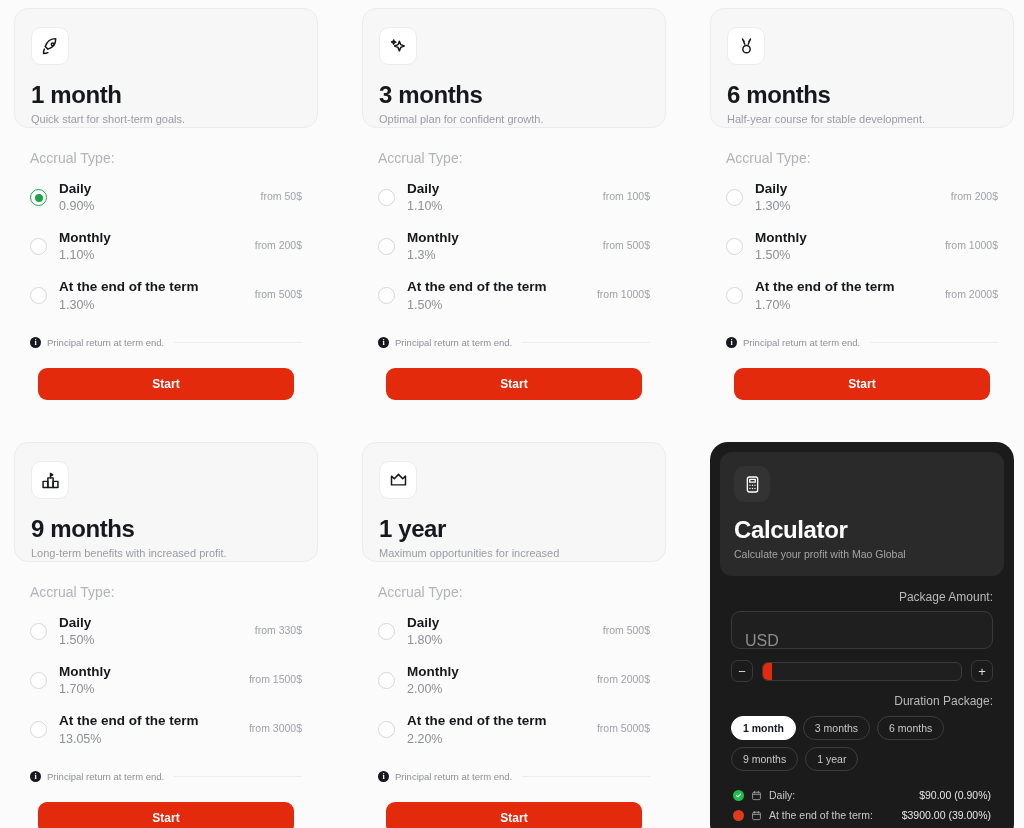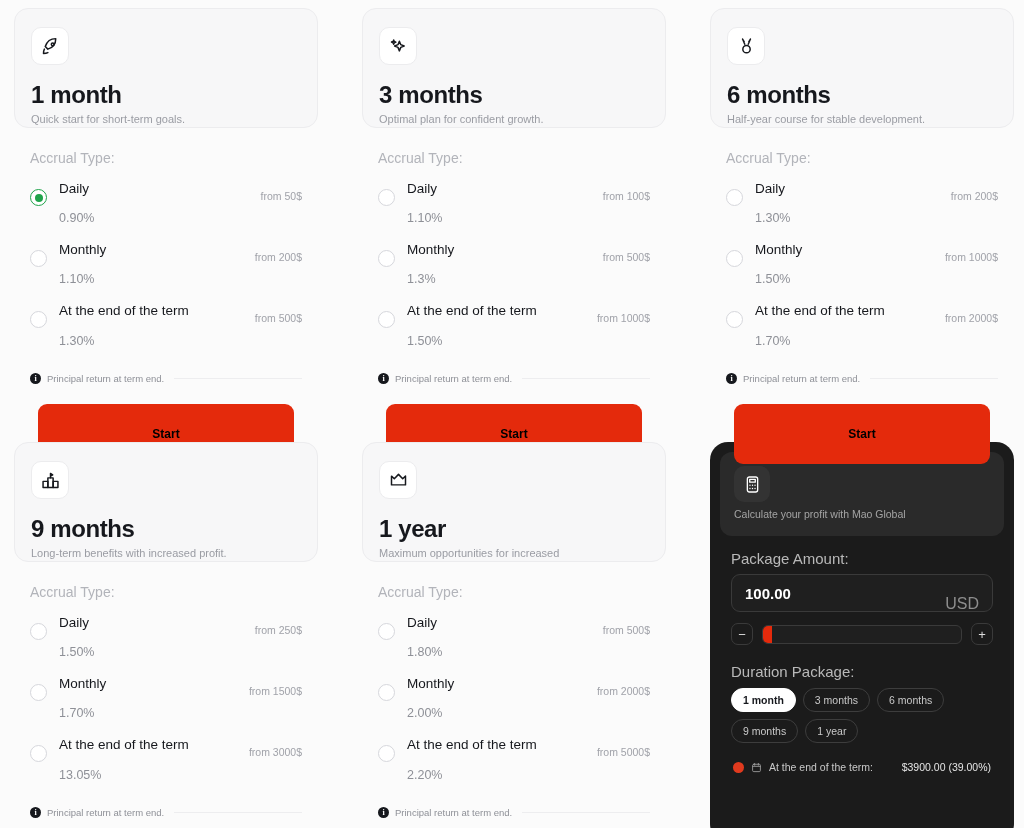--- a/index.html
+++ b/index.html
@@ -49,43 +49,43 @@
     border: 1.5px solid #d6d7dc; flex: 0 0 auto;
     margin-top: 10px; margin-right: 12px;
     display: flex; align-items: center; justify-content: center;
     background: #fff;
   }
   .radio.on { border-color: #1fa34a; }
   .radio.on::after {
     content: ""; width: 8px; height: 8px; border-radius: 50%; background: #1fa34a;
   }
   .opt-main { flex: 1; }
-  .opt-name { font-size: 13.5px; font-weight: 400; color: #16181d; line-height: 1.35; margin-top: 9px; }
-  .opt-rate { font-size: 12.5px; color: #8e9097; margin-top: 13px; }
+  .opt-name { font-size: 13.5px; font-weight: 700; color: #16181d; line-height: 1.35; margin-top: 9px; }
+  .opt-rate { font-size: 12.5px; color: #8e9097; margin-top: 1px; }
   .opt-from { font-size: 10.5px; color: #a0a2a9; margin-top: 11px; white-space: nowrap; }
 
   .note {
     display: flex; align-items: center; gap: 6px;
     margin-top: 14px; padding: 0 4px;
   }
   .note-ico {
     width: 11px; height: 11px; border-radius: 50%; background: #16181d;
     color: #fff; font-size: 8px; font-weight: 700;
     display: flex; align-items: center; justify-content: center;
     font-family: "Liberation Serif", serif; flex: 0 0 auto;
   }
   .note-txt { font-size: 9.5px; color: #8e9097; white-space: nowrap; }
   .note-rule { flex: 1; height: 1px; background: #ededef; margin-left: 4px; }
 
   .start-btn {
     margin: 20px 12px 3px 12px;
     background: #e42a0c;
-    color: #000000;
+    color: #ffffff;
     border: none; border-radius: 9px;
-    height: 60px;
+    height: 32px;
     font-size: 12px; font-weight: 700;
     font-family: "Liberation Sans", sans-serif;
     cursor: pointer;
   }
 
   
   .calc {
     background: #1b1b1b;
     border-radius: 18px;
     padding: 10px;
@@ -104,21 +104,21 @@
     display: flex; align-items: center; justify-content: center;
   }
   .calc-chip svg { width: 19px; height: 19px; }
   .calc-title {
     font-size: 24px; font-weight: 700; letter-spacing: -0.4px;
     margin-top: 16px; line-height: 1;
   }
   .calc-sub { font-size: 10.5px; color: #a4a4a4; margin-top: 6px; }
 
   .calc-body { padding: 14px 11px 0 11px; }
-  .fld-label { font-size: 15px; color: #b9b9b9; margin-bottom: 7px; }
+  .fld-label { font-size: 12px; color: #b9b9b9; margin-bottom: 7px; text-align: right; }
   .amt-box {
     border: 1px solid #3a3a3a; border-radius: 9px;
     height: 38px; display: flex; align-items: center;
     padding: 0 13px; background: #1f1f1f;
   }
   .amt-val { flex: 1; font-size: 15px; font-weight: 700; color: #fff; }
   .amt-cur { font-size: 16px; color: #8d8d8d; margin-top: 21px; }
 
   .slider-row { display: flex; align-items: center; gap: 9px; margin-top: 11px; }
   .sbtn {
@@ -317,21 +317,21 @@
     </div>
     <div class="card-body">
       <div class="accrual-label">Accrual Type:</div>
       <div>
       <div class="opt">
         <span class="radio "></span>
         <span class="opt-main">
           <span class="opt-name">Daily</span>
           <span class="opt-rate" style="display:block">1.50%</span>
         </span>
-        <span class="opt-from">from 250$</span>
+        <span class="opt-from">from 330$</span>
       </div>
       <div class="opt">
         <span class="radio "></span>
         <span class="opt-main">
           <span class="opt-name">Monthly</span>
           <span class="opt-rate" style="display:block">1.70%</span>
         </span>
         <span class="opt-from">from 1500$</span>
       </div>
       <div class="opt">
@@ -399,44 +399,59 @@
     </div>
     <div class="calc">
   <div class="calc-head">
     <div class="calc-chip">
           <svg viewBox="0 0 24 24" fill="none" stroke="#ffffff" stroke-width="1.7" stroke-linecap="round" stroke-linejoin="round">
             <rect x="5.5" y="2.5" width="13" height="19" rx="2.5"></rect>
             <rect x="8.5" y="5.5" width="7" height="3.5"></rect>
             <path d="M8.8 13h.01M12 13h.01M15.2 13h.01M8.8 17h.01M12 17h.01M15.2 17h.01"></path>
           </svg>
         </div>
+    <div class="calc-title">Calculator</div>
     <div class="calc-sub">Calculate your profit with Mao Global</div>
   </div>
   <div class="calc-body">
     <div class="fld-label">Package Amount:</div>
     <div class="amt-box">
-      <span class="amt-val">100.00</span>
       <span class="amt-cur">USD</span>
     </div>
     <div class="slider-row">
       <button class="sbtn">−</button>
       <div class="track">
             <div class="track-fill"></div>
           </div>
       <button class="sbtn">+</button>
     </div>
-    <div class="fld-label" style="margin-top:18px">Duration Package:</div>
+    <div class="fld-label" style="margin-top:12px">Duration Package:</div>
     <div class="pill-wrap">
           <button class="pill active">1 month</button>
           <button class="pill ">3 months</button>
           <button class="pill ">6 months</button>
           <button class="pill ">9 months</button>
           <button class="pill ">1 year</button>
         </div>
     <div class="res-list">
+    <div class="res-row">
+      <span class="dot ok">
+              <svg viewBox="0 0 24 24" fill="none" stroke="#ffffff" stroke-width="4" stroke-linecap="round" stroke-linejoin="round">
+                <path d="M5 12.5l4.5 4.5L19 7"></path>
+              </svg>
+            </span>
+      <span class="cal-ico">
+              <svg viewBox="0 0 24 24" fill="none" stroke="#9a9a9a" stroke-width="2" stroke-linecap="round" stroke-linejoin="round">
+                <rect x="3.5" y="5" width="17" height="16" rx="2.5"></rect>
+                <path d="M3.5 9.5h17M8 3v4M16 3v4"></path>
+              </svg>
+            </span>
+      <span class="res-name">Daily:</span>
+      <span class="res-val">$90.00 (0.90%)</span>
+    </div>
     <div class="res-row">
       <span class="dot no"></span>
       <span class="cal-ico">
               <svg viewBox="0 0 24 24" fill="none" stroke="#9a9a9a" stroke-width="2" stroke-linecap="round" stroke-linejoin="round">
                 <rect x="3.5" y="5" width="17" height="16" rx="2.5"></rect>
                 <path d="M3.5 9.5h17M8 3v4M16 3v4"></path>
               </svg>
             </span>
       <span class="res-name">At the end of the term:</span>
       <span class="res-val">$3900.00 (39.00%)</span>

